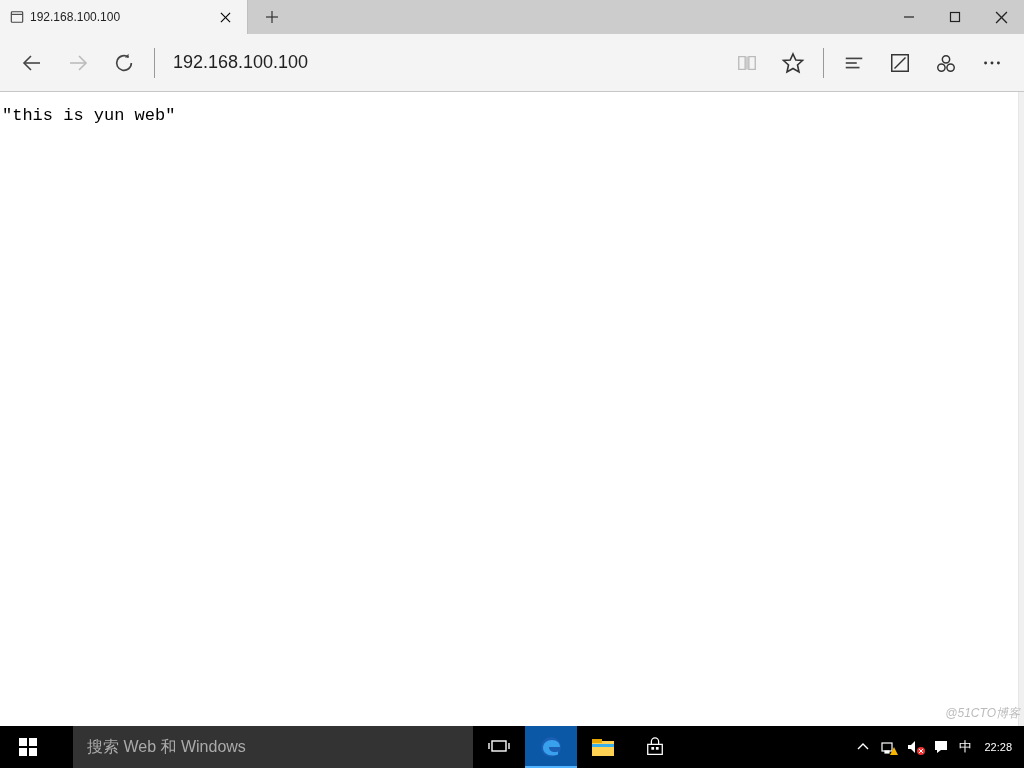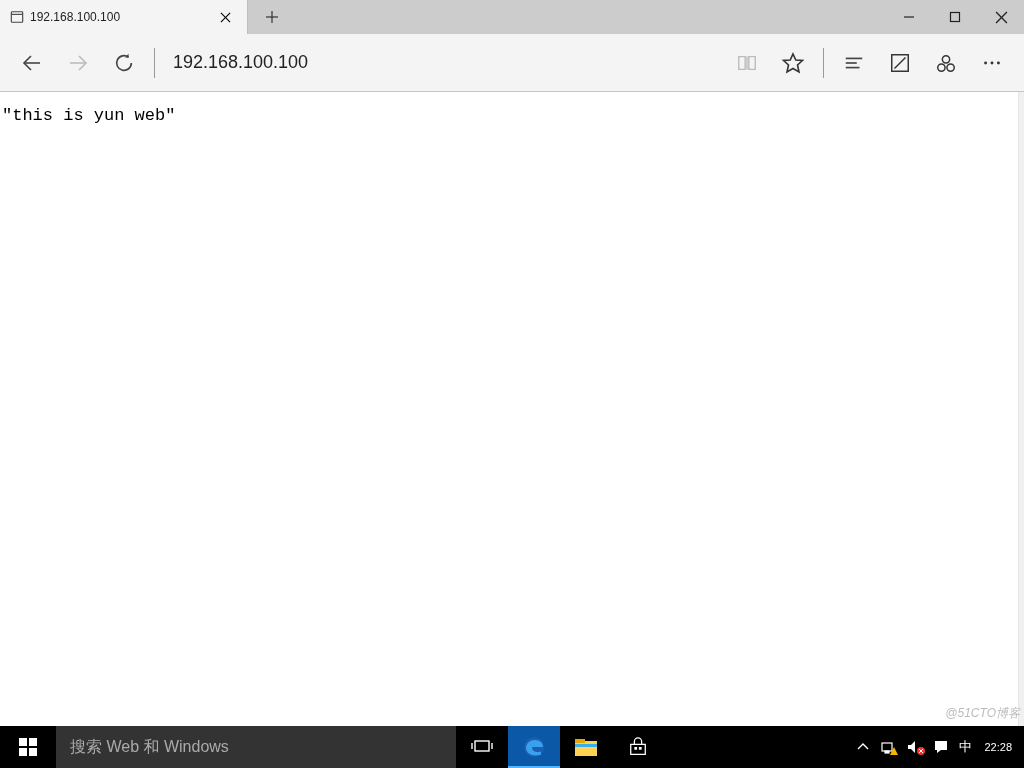--- a/index.html
+++ b/index.html
@@ -27,21 +27,21 @@
   .page { background:#fff; position:relative; height:calc(100% - 34px - 58px - 42px); width:100%; }
   .page-text { font-family:"Courier New","SimSun","NSimSun",monospace; font-size:17px; color:#000; padding:14px 2px; display:inline-block; }
   .vscroll { position:absolute; right:0; top:0; bottom:0; width:6px; background:#f0f0f0; border-left:1px solid #e6e6e6; }
 
   
   .watermark { position:absolute; right:4px; bottom:46px; font-size:12px; color:#bbb; font-style:italic;margin-top:34px; }
 
   
   .taskbar { position:absolute; bottom:0; left:0; width:100%; height:42px; background:#000; display:flex; align-items:stretch; color:#fff; }
   .start { width:56px; display:flex; align-items:center; justify-content:center; }
-  .search { flex:0 0 400px; background:#333; display:flex; align-items:center; padding-left:14px; }
+  .search { flex:0 0 400px; background:#333; display:flex; align-items:center; padding-left:14px;margin-left:17px; }
   .search-text { font-size:16px; color:#aaa; }
   .task-btn { width:52px; display:flex; align-items:center; justify-content:center; }
   .task-btn.active { background:#0a58a6; }
   .task-btn.edge.active { box-shadow: inset 0 -2px 0 #52b3ff; }
   .tray { margin-left:auto; display:flex; align-items:center; gap:4px; padding-right:6px; }
   .tray-ico { width:22px; height:42px; display:flex; align-items:center; justify-content:center; }
   .clock { display:flex; flex-direction:column; align-items:center; justify-content:flex-start; font-size:11px; line-height:12px; padding:0 6px; }
 
   svg { display:block; }
 </style>

